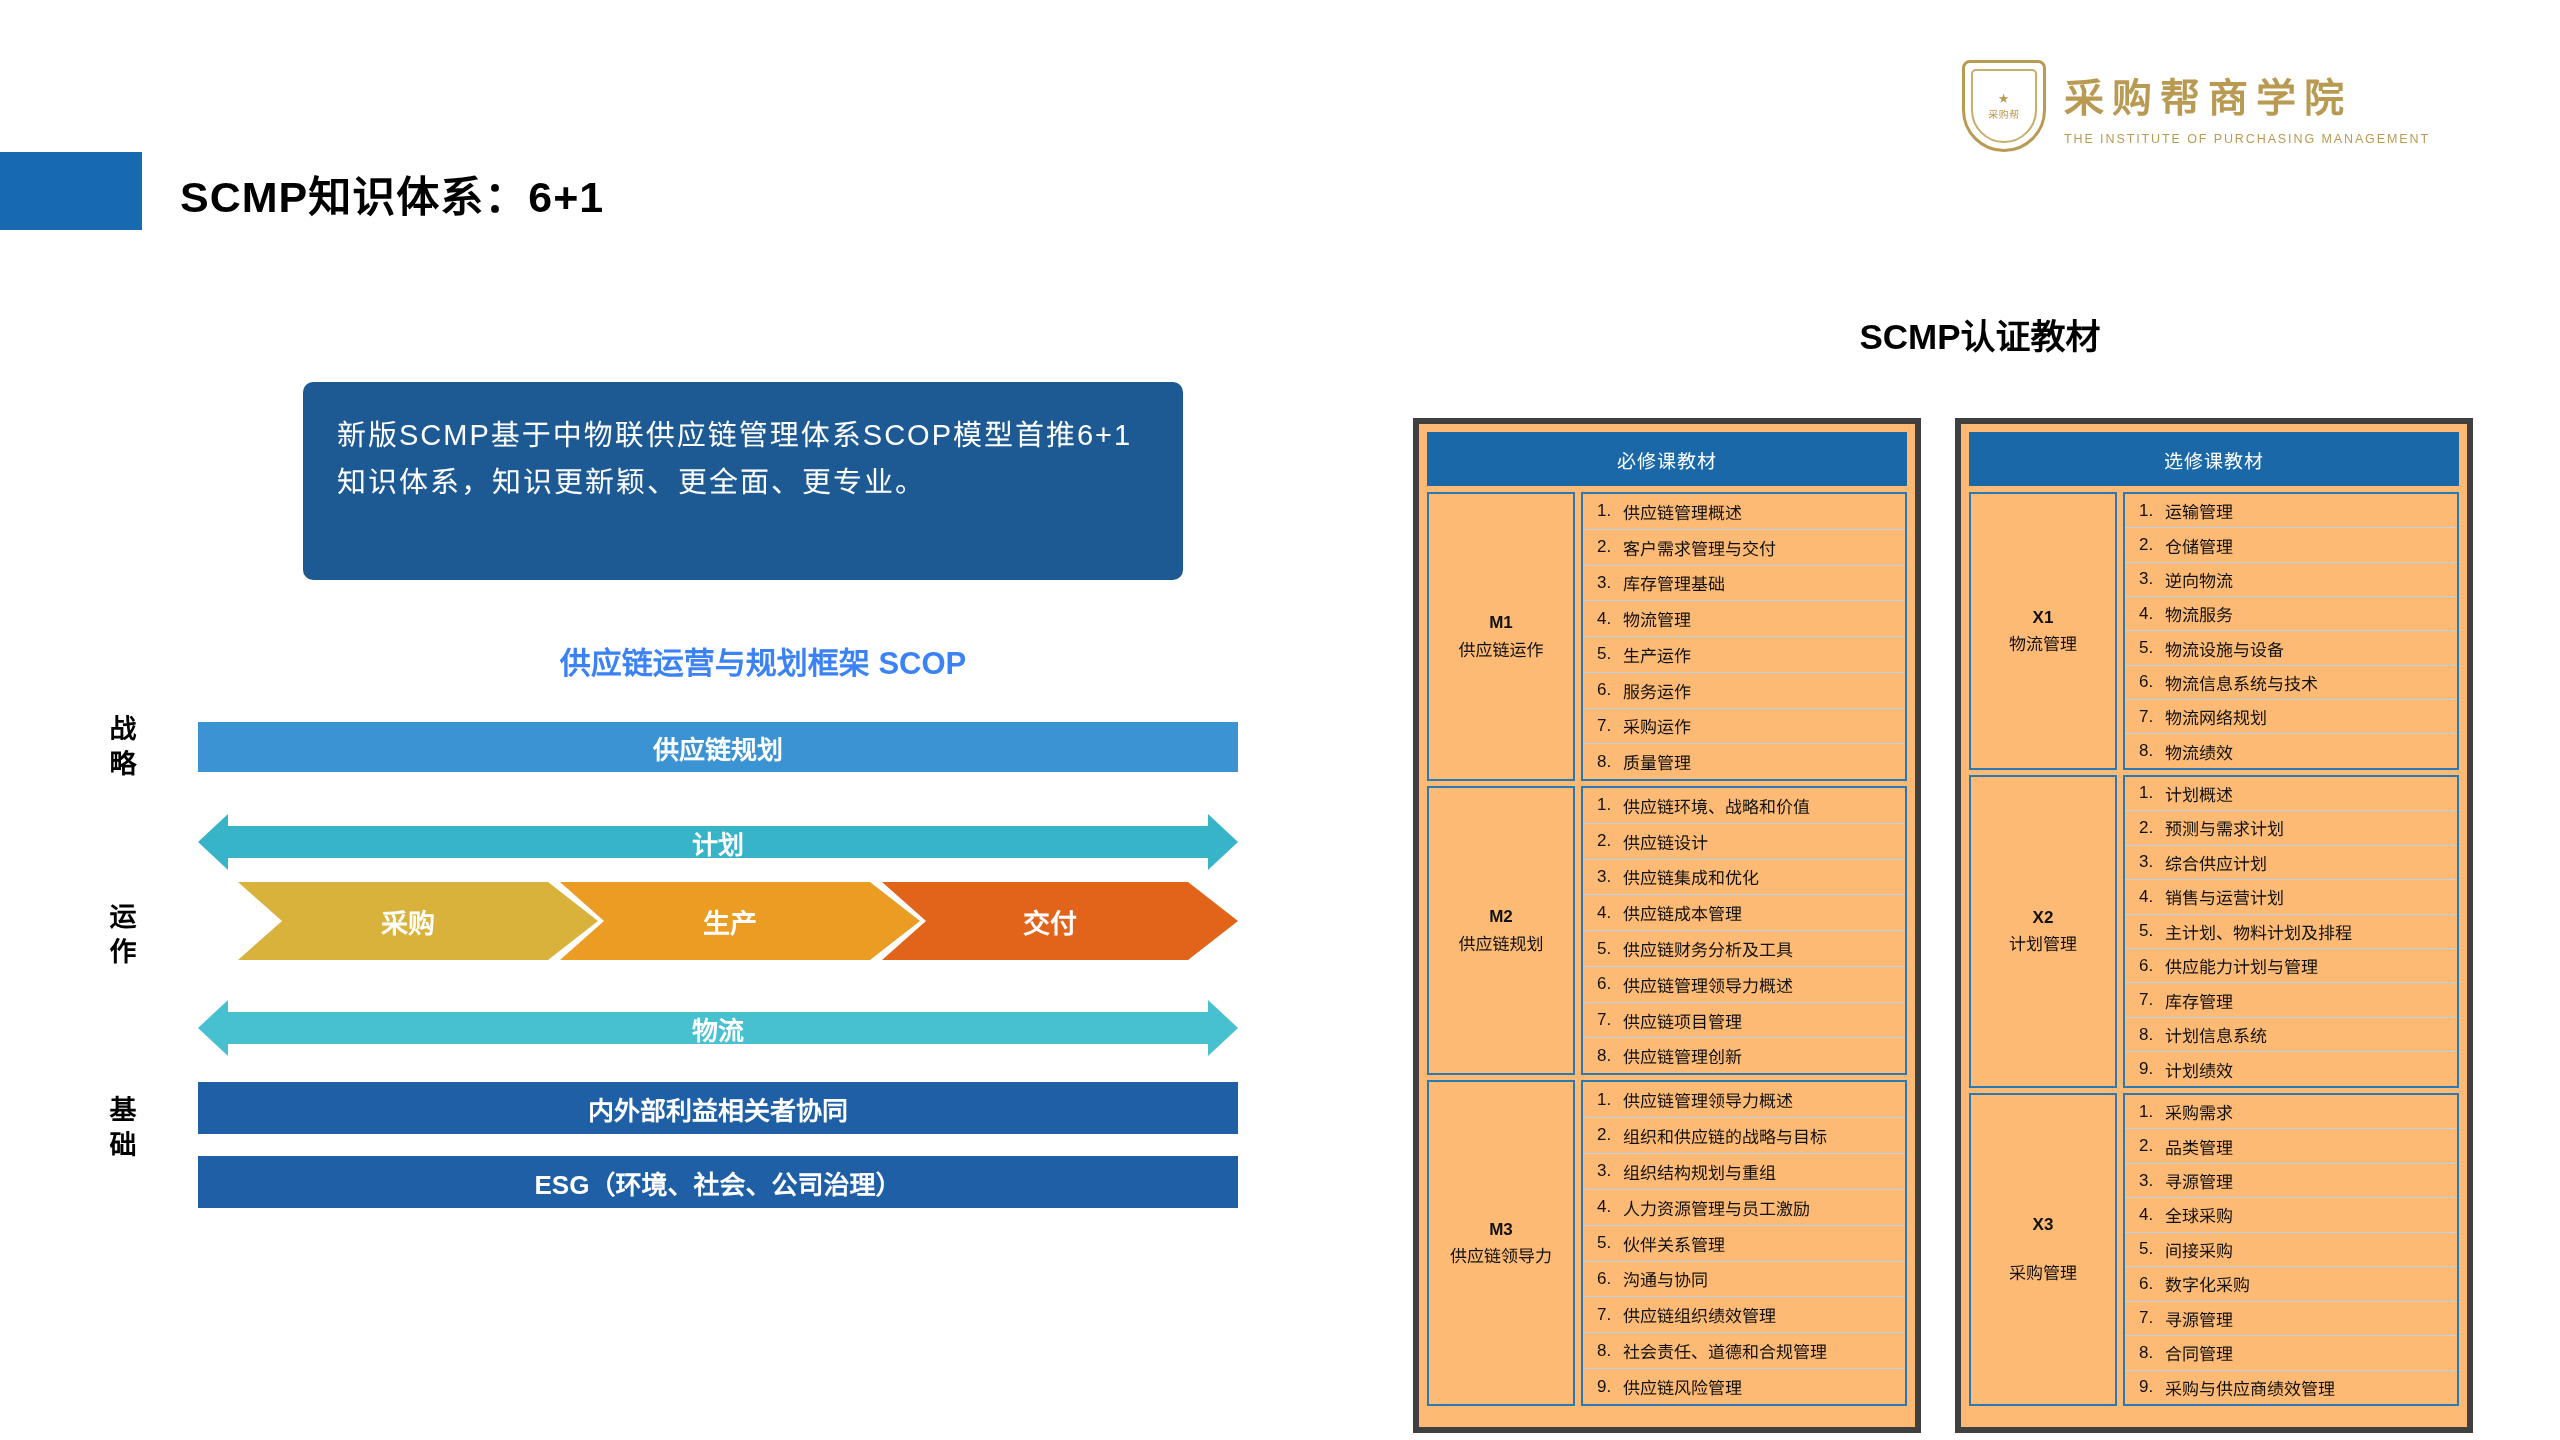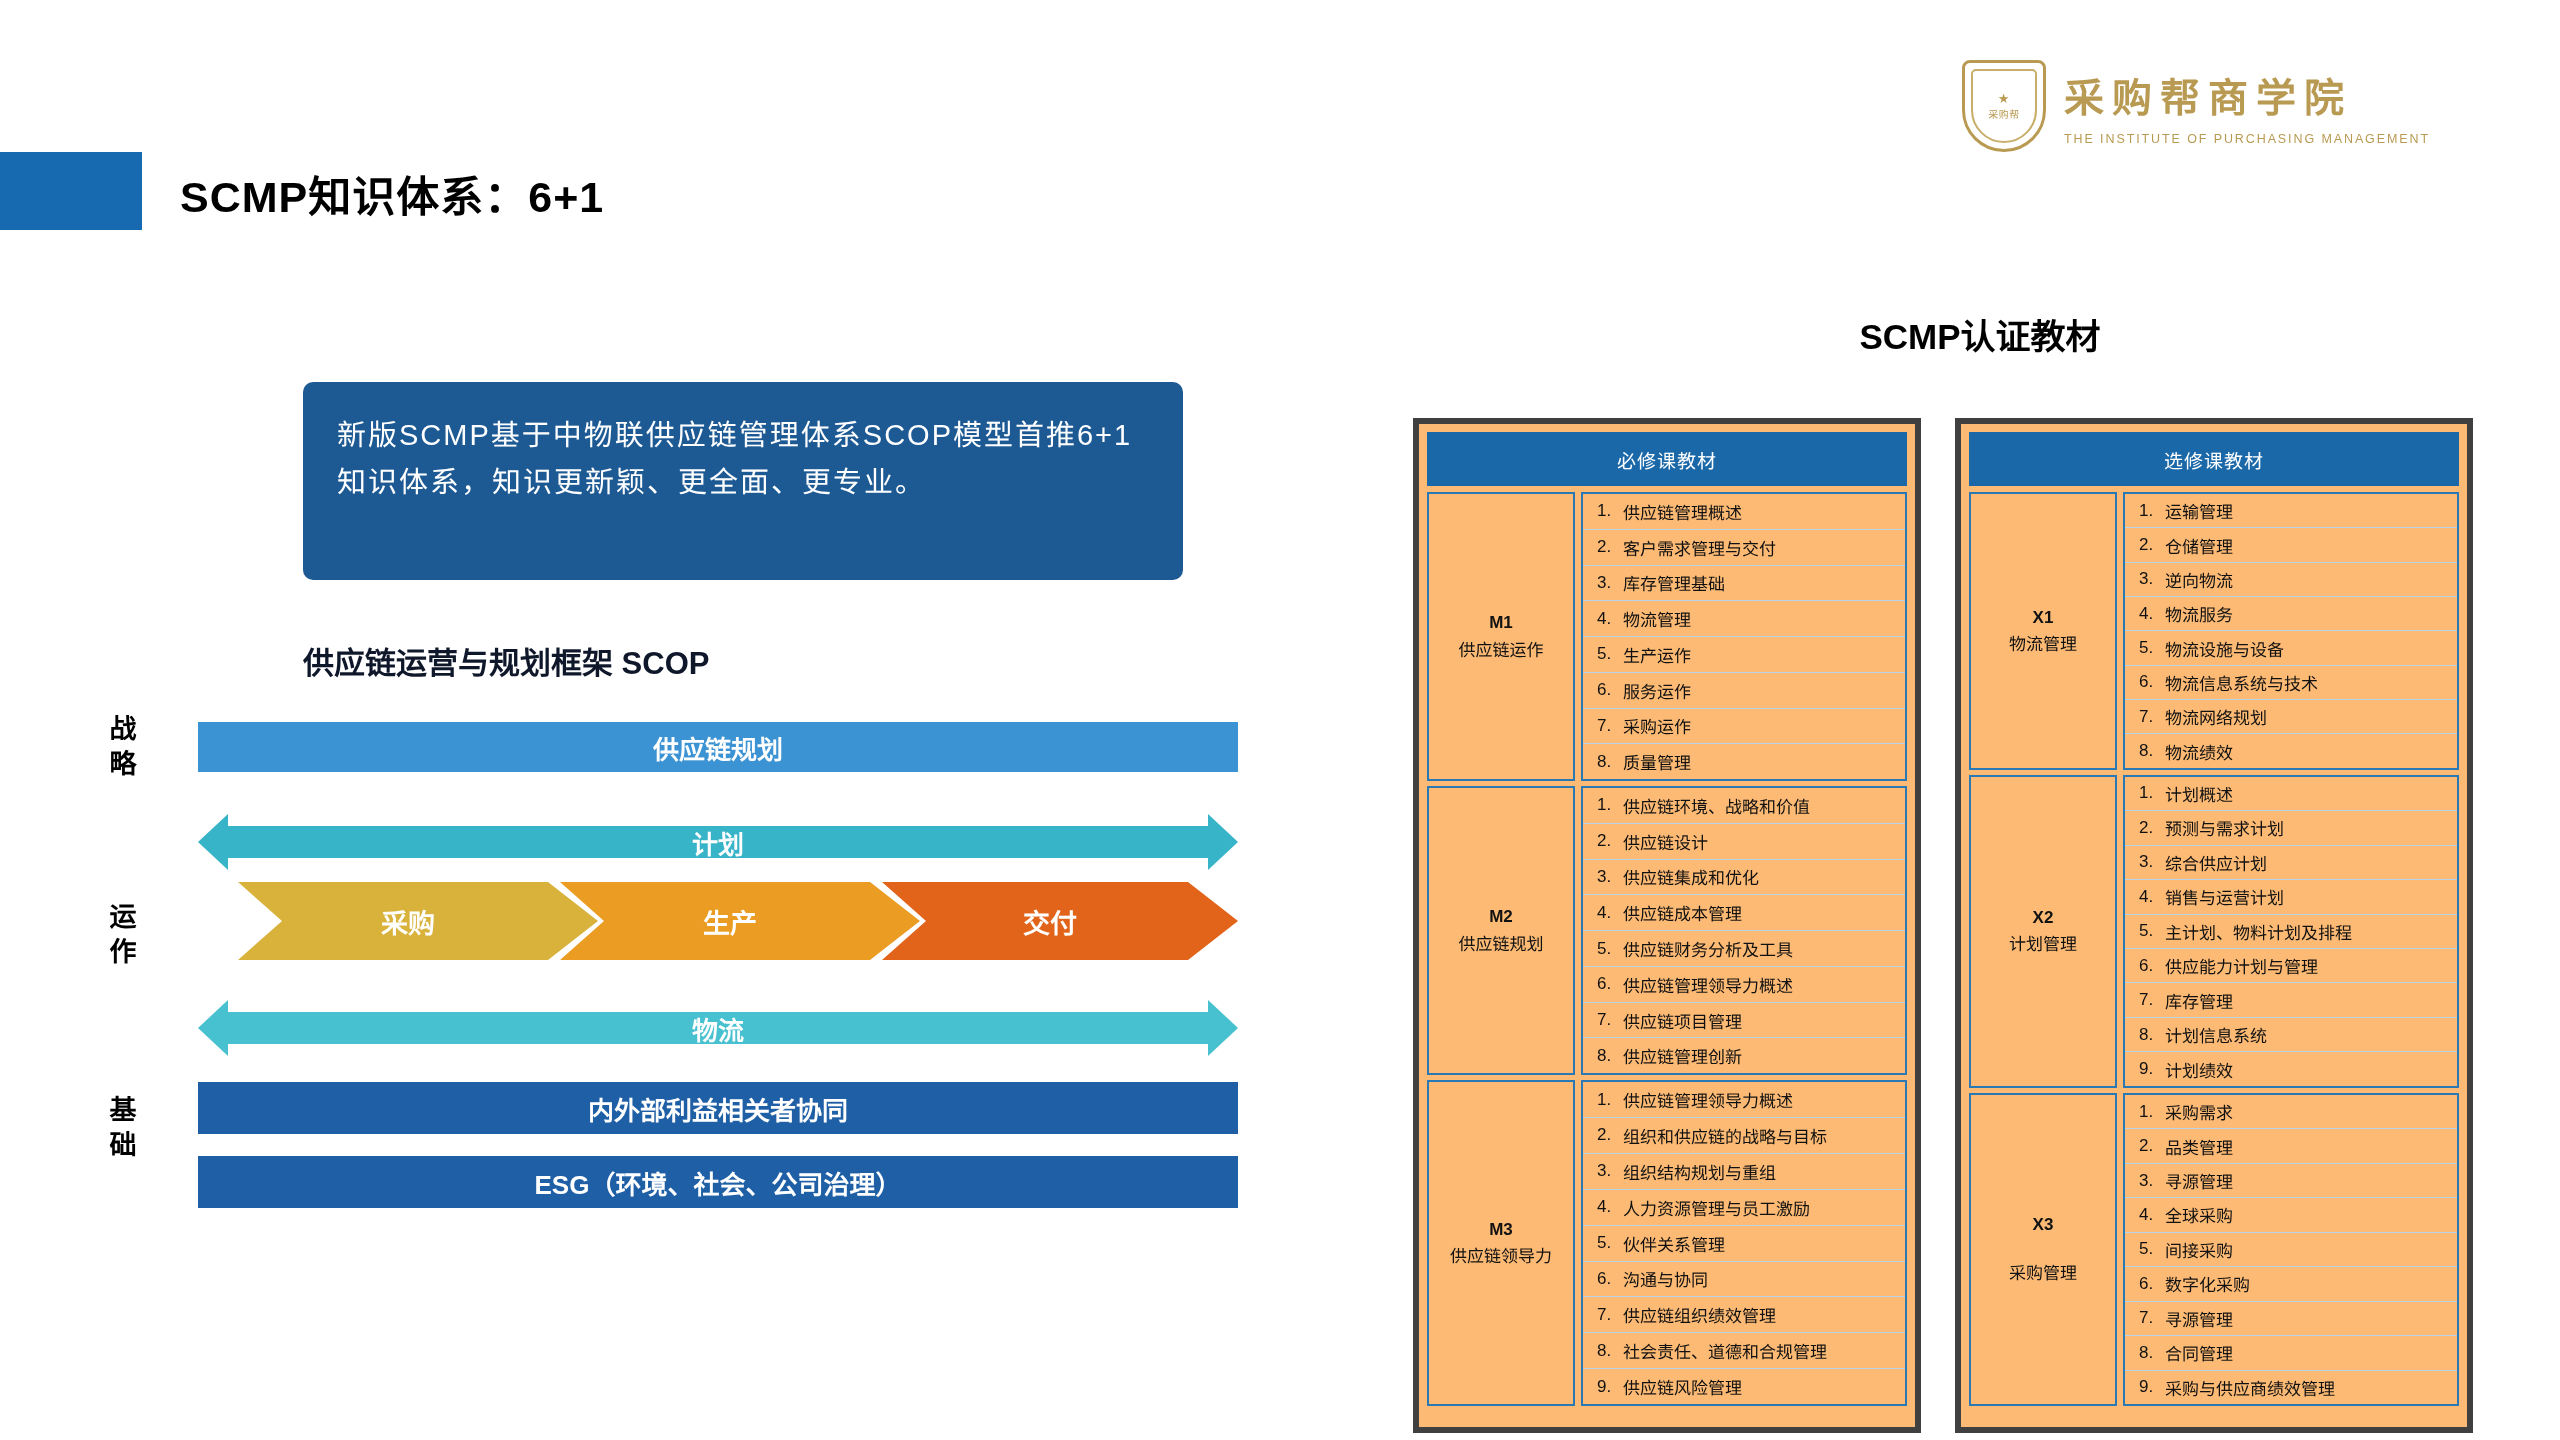--- a/index.html
+++ b/index.html
@@ -105,24 +105,24 @@
     font-size: 29px;
     line-height: 1.62;
     letter-spacing: 2px;
   }
 
   #scop-title {
     position: absolute;
     left: 303px;
     top: 638px;
     width: 920px;
-    text-align: left;
+    text-align: center;
     font-size: 31px;
     font-weight: bold;
-    color: #0f172a;
+    color: #3b82f6;
   }
 
   
   .axis-label {
     position: absolute;
     left: 100px;
     width: 46px;
     text-align: center;
     font-size: 27px;
     font-weight: bold;

